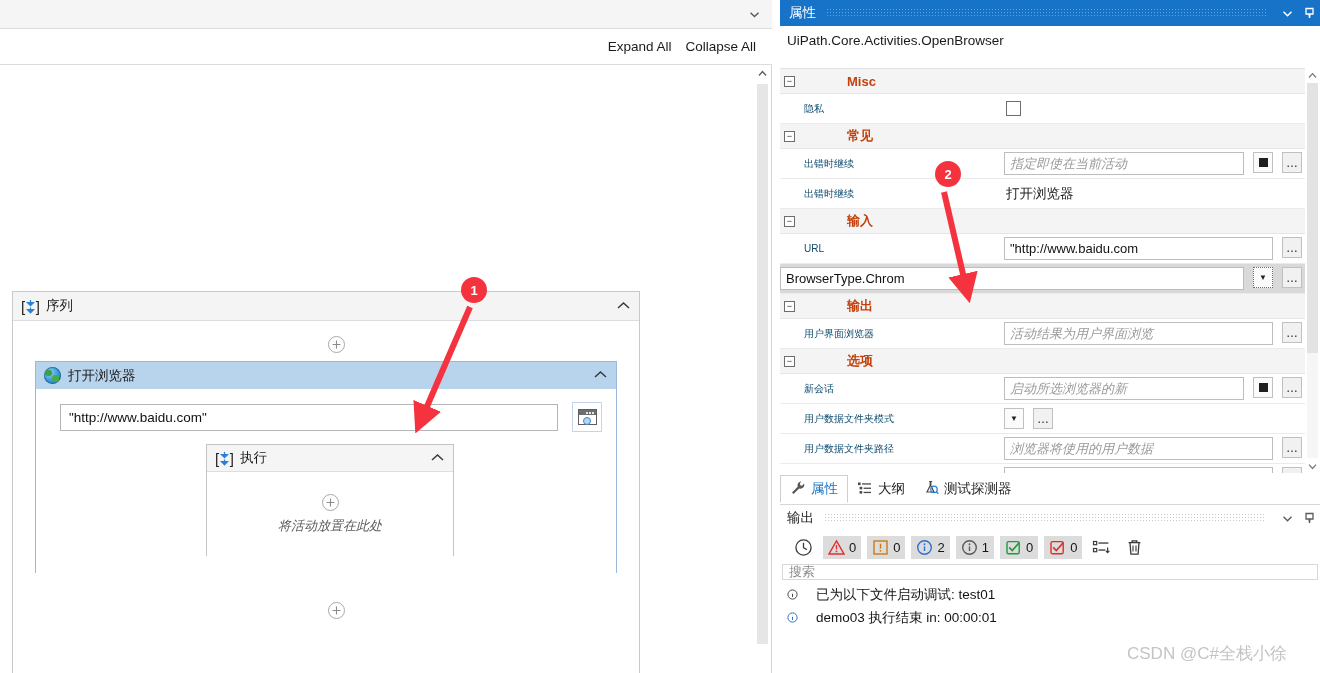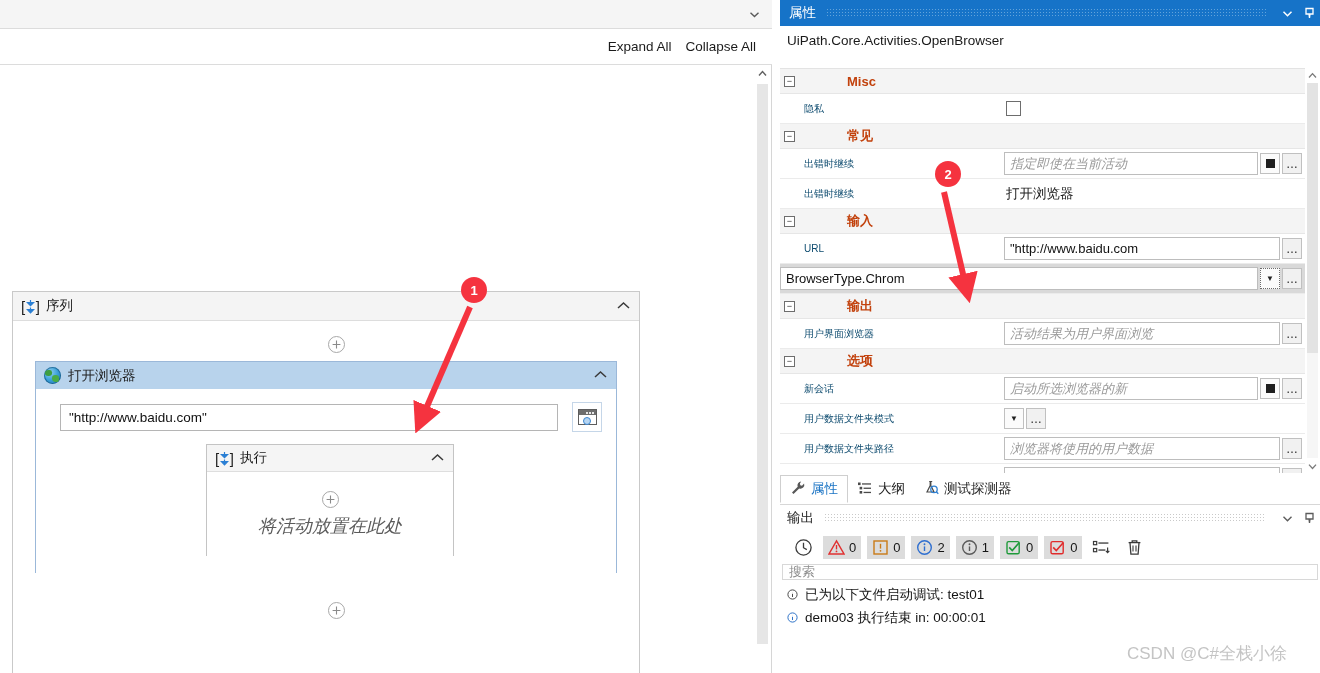--- a/index.html
+++ b/index.html
@@ -213,21 +213,21 @@
     display: flex; align-items: center; padding: 0 8px;
     box-sizing: border-box;
   }
   #do-dropzone {
     position: relative; height: 84px;
     display: flex; flex-direction: column;
     align-items: center; justify-content: center; gap: 6px;
     background: #ffffff;
   }
   #do-dropzone .dz-text {
-    font-style: italic; color: #5b5b5b; font-size: 18px;
+    font-style: italic; color: #5b5b5b; font-size: 13px;
   }
 
   
   #props-panel {
     position: absolute; left: 772px; top: 0;
     width: 548px; height: 673px;
     background: #ffffff;
   }
   #props-titlebar {
     position: absolute; left: 8px; top: 0; right: 0; height: 26px;
@@ -284,21 +284,21 @@
     background: #ffffff;
     box-sizing: border-box;
   }
   .prop-row.alt { background: #d9d9d9; }
   .prop-name {
     width: 224px; padding-left: 24px; box-sizing: border-box;
     font-size: 10px; color: #0c4a6e;
     white-space: nowrap; overflow: hidden;
   }
   .prop-value {
-    flex: 1; display: flex; align-items: center; gap: 2px;
+    flex: 1; display: flex; align-items: flex-start; gap: 9px;
     padding-right: 3px; box-sizing: border-box;
   }
   .pv-input {
     flex: 1; height: 23px;
     border: 1px solid #bdbdbd; background: #ffffff;
     box-sizing: border-box;
     display: flex; align-items: center;
     padding-left: 5px;
     font-size: 13px; color: #111;
     white-space: nowrap; overflow: hidden;
@@ -410,21 +410,21 @@
 
   #output-search {
     height: 16px; margin: 1px 2px 0 2px;
     border: 1px solid #d8d8d8;
     background: #ffffff; box-sizing: border-box;
     display: flex; align-items: center; padding-left: 6px;
     color: #8c8c8c; font-size: 13px;
   }
   #output-log { padding: 3px 0 0 6px; }
   .log-line {
-    display: flex; align-items: center; gap: 6px;
+    display: flex; align-items: center; gap: 17px;
     height: 23px; font-size: 13.5px; color: #141414;
     white-space: nowrap;
   }
   .log-ico { width: 13px; height: 13px; display: flex; align-items: center; justify-content: center; }
   .log-line.blue .log-ico { color: #2f73c8; }
   .log-line.gray .log-ico { color: #4a4a4a; }
 
   
   #watermark {
     position: absolute; left: 1127px; top: 642px;

